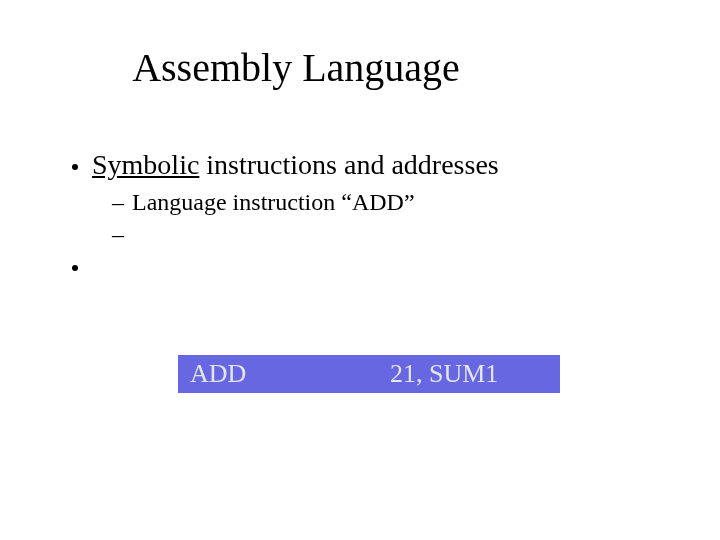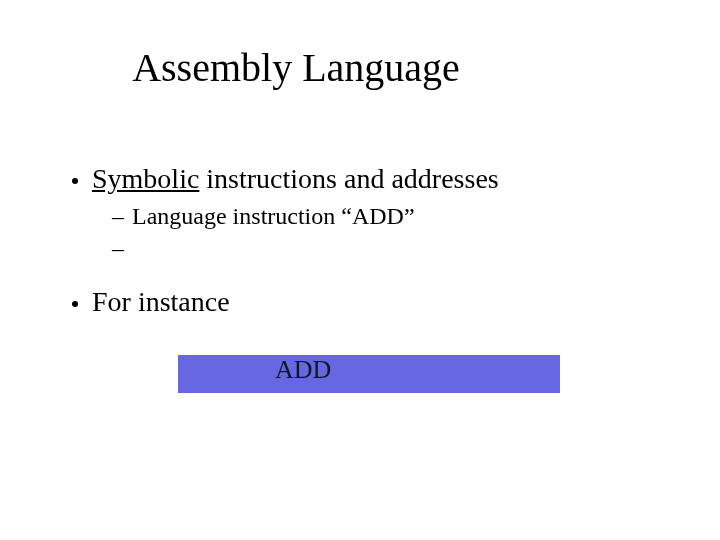--- a/index.html
+++ b/index.html
@@ -22,21 +22,21 @@
     position: absolute;
     top: 44px;
     left: 0;
     width: 592px;
     text-align: center;
     font-size: 40px;
     font-weight: normal;
   }
   .content {
     position: absolute;
-    top: 160px;
+    top: 146px;
     left: 72px;
     width: 580px;
     font-family: Liberation Serif, serif;
   }
   .bullet-l1 {
     font-size: 28px;
     line-height: 1.35;
     margin-bottom: 2px;
     display: flex;
     align-items: baseline;
@@ -75,22 +75,21 @@
   .code-box {
     position: absolute;
     top: 355px;
     left: 178px;
     width: 382px;
     height: 38px;
     background: #6767e1;
     display: flex;
     align-items: center;
     font-size: 26px;
-    color: #0f172a;
-    flex-direction: column;
+    color: #e5e5e5;
   }
   .code-left {
     padding-left: 12px;
     width: 200px;
   }
   .code-right {
   }
 </style>
 </head>
 <body>
@@ -112,22 +111,22 @@
     </div>
 
     <div class="bullet-l2">
       <span class="dash">–</span>
     </div>
 
     <div class="gap"></div>
 
     <div class="bullet-l1">
       <span class="dot"></span>
-      <span class="txt">For instance</span>
     </div>
 
   </div>
 
   <div class="code-box">
     <span class="code-left">ADD</span>
+    <span class="code-right">21, SUM1</span>
   </div>
 
 </div>
 
 </body></html>

